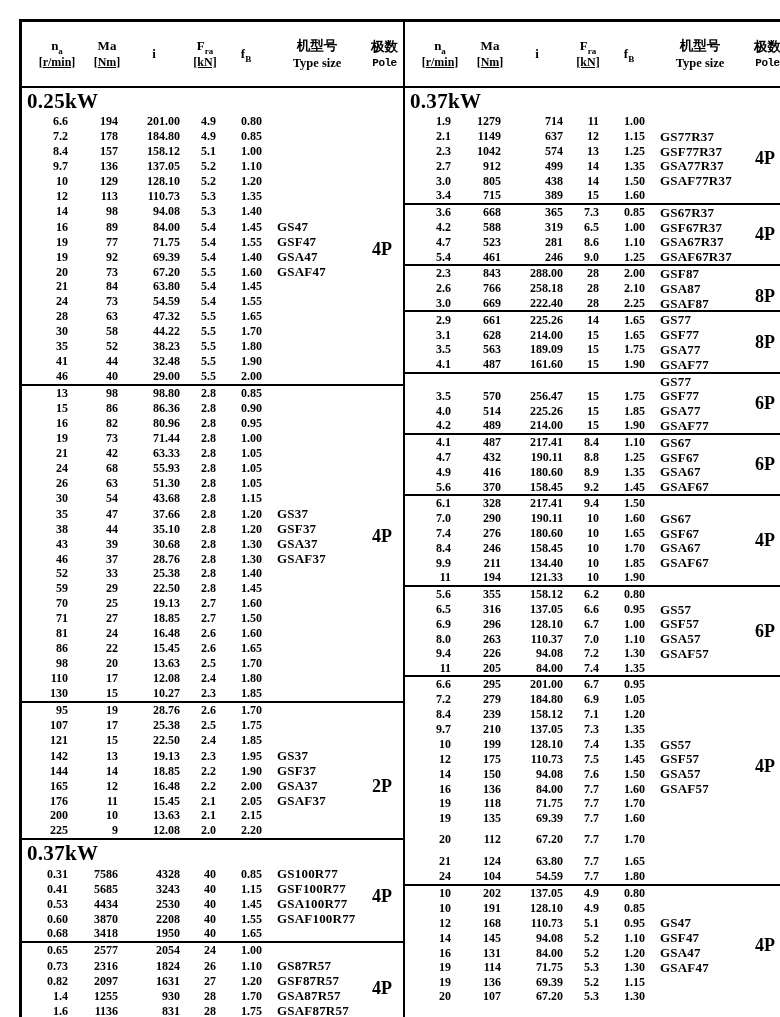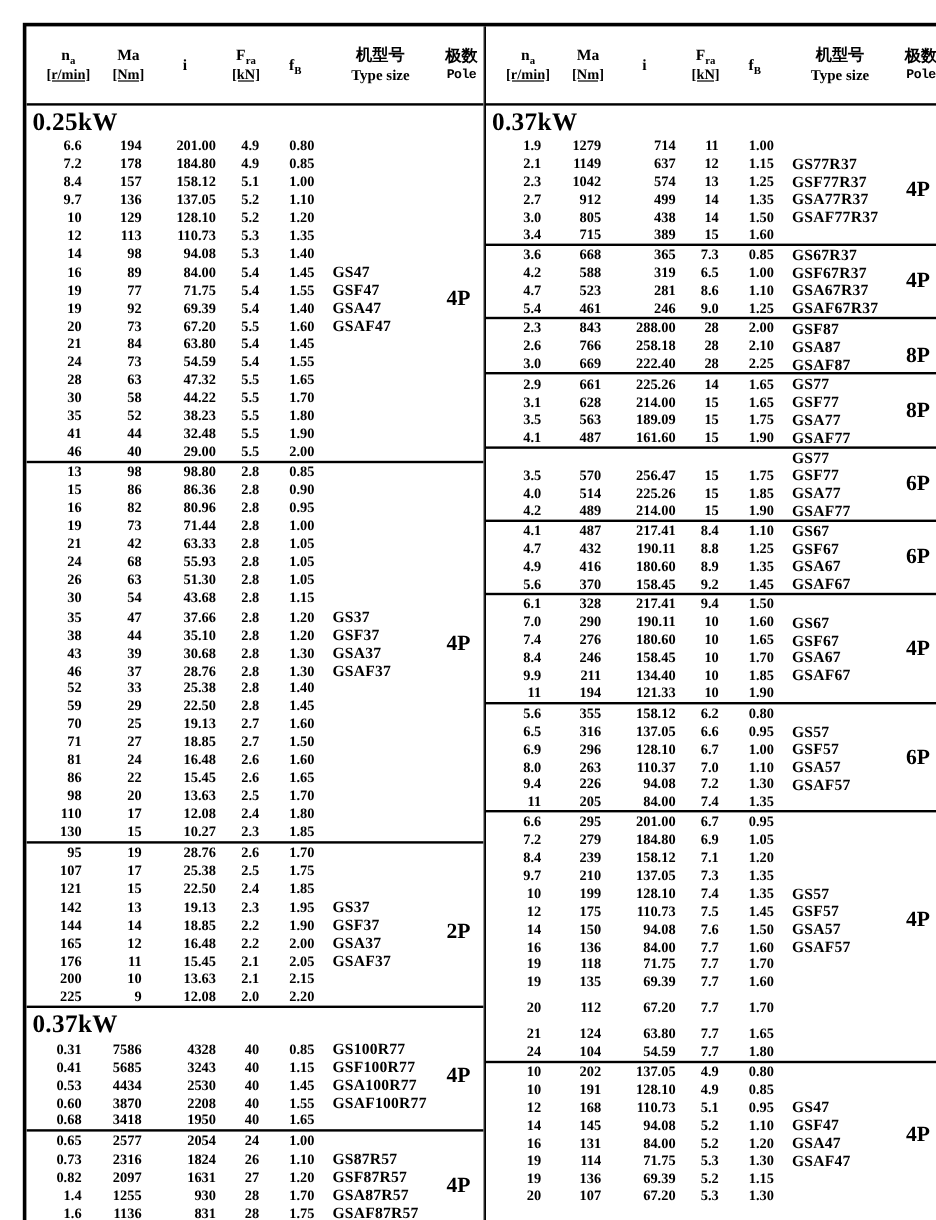--- a/index.html
+++ b/index.html
@@ -475,21 +475,21 @@
               <span class="cell c-type"></span>
             </div>
             <div class="row">
               <span class="cell c-na">225</span>
               <span class="cell c-ma">9</span>
               <span class="cell c-i">12.08</span>
               <span class="cell c-fra">2.0</span>
               <span class="cell c-fb">2.20</span>
               <span class="cell c-type"></span>
             </div>
-            <span class="pole" style="top: 73px; text-align: center;">2P</span>
+            <span class="pole" style="top: 83px; text-align: center;">2P</span>
           </div>
         </div>
         <div class="section">
           <div class="sec-title">0.37kW</div>
           <div class="group">
             <div class="row">
               <span class="cell c-na">0.31</span>
               <span class="cell c-ma">7586</span>
               <span class="cell c-i">4328</span>
               <span class="cell c-fra">40</span>

